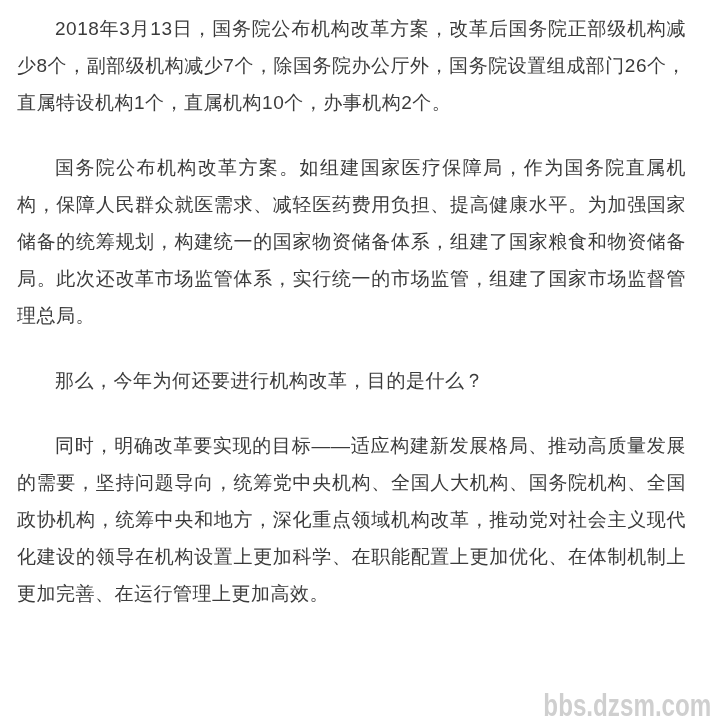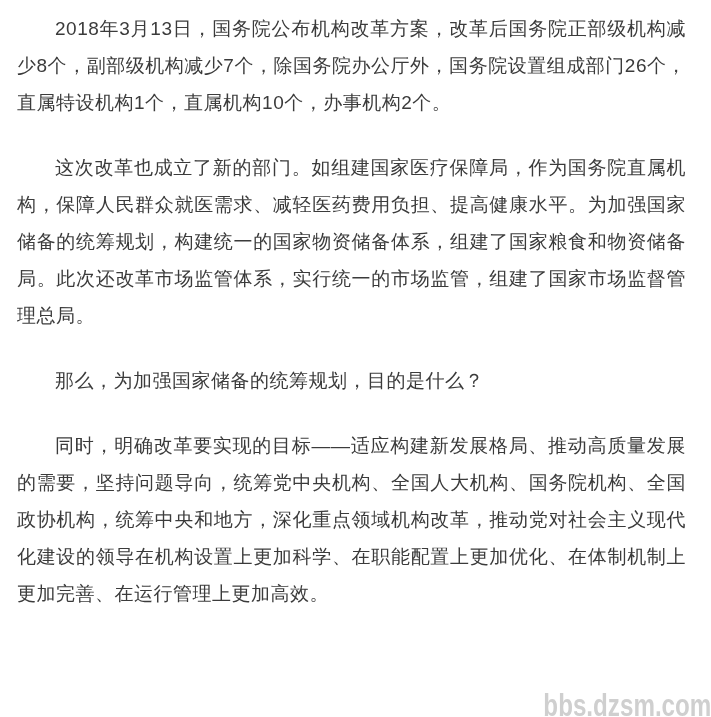--- a/index.html
+++ b/index.html
@@ -43,18 +43,18 @@
     white-space: nowrap;
     user-select: none;
   }
 </style>
 </head>
 <body>
 
 <div class="page">
   <div class="article">
     <p>2018年3月13日，国务院公布机构改革方案，改革后国务院正部级机构减少8个，副部级机构减少7个，除国务院办公厅外，国务院设置组成部门26个，直属特设机构1个，直属机构10个，办事机构2个。</p>
-    <p>这次改革也成立了新的部门。如组建国家医疗保障局，作为国务院直属机构，保障人民群众就医需求、减轻医药费用负担、提高健康水平。为加强国家储备的统筹规划，构建统一的国家物资储备体系，组建了国家粮食和物资储备局。此次还改革市场监管体系，实行统一的市场监管，组建了国家市场监督管理总局。</p>
-    <p>那么，为加强国家储备的统筹规划，目的是什么？</p>
+    <p>国务院公布机构改革方案。如组建国家医疗保障局，作为国务院直属机构，保障人民群众就医需求、减轻医药费用负担、提高健康水平。为加强国家储备的统筹规划，构建统一的国家物资储备体系，组建了国家粮食和物资储备局。此次还改革市场监管体系，实行统一的市场监管，组建了国家市场监督管理总局。</p>
+    <p>那么，今年为何还要进行机构改革，目的是什么？</p>
     <p>同时，明确改革要实现的目标——适应构建新发展格局、推动高质量发展的需要，坚持问题导向，统筹党中央机构、全国人大机构、国务院机构、全国政协机构，统筹中央和地方，深化重点领域机构改革，推动党对社会主义现代化建设的领导在机构设置上更加科学、在职能配置上更加优化、在体制机制上更加完善、在运行管理上更加高效。</p>
   </div>
   <div class="watermark">bbs.dzsm.com</div>
 </div>
 
 </body></html>

